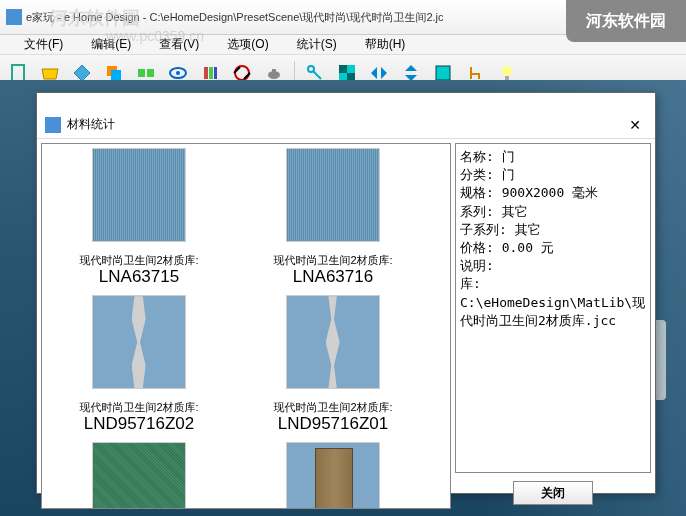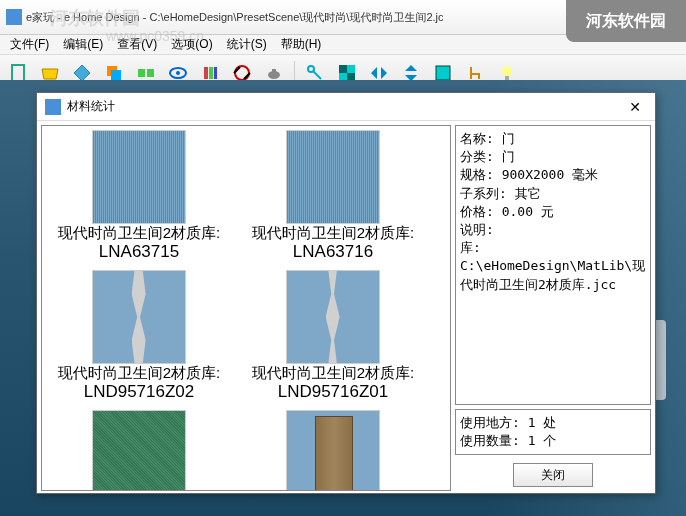--- a/index.html
+++ b/index.html
@@ -4,61 +4,61 @@
 <style>
 * { margin: 0; padding: 0; box-sizing: border-box; }
 body { font-family: "Microsoft YaHei", SimSun, sans-serif; font-size: 12px; background: #2a5570; width: 686px; height: 516px; overflow: hidden; position: relative; }
 
 .main-window { position: absolute; top: 0; left: 0; width: 686px; height: 516px; }
 .title-bar { height: 24px; background: linear-gradient(#fff, #f0f0f0); border-bottom: 1px solid #ccc; display: flex; align-items: center; padding: 17px 6px; }
 .title-icon { width: 16px; height: 16px; background: #4a90d9; margin-right: 4px; }
 .title-text { font-size: 11px; color: #333; }
 
 .menu-bar { height: 20px; background: #f5f5f5; display: flex; align-items: center; padding: 0 4px; gap: 2px; border-bottom: 1px solid #ddd; }
-.menu-item { padding: 2px 6px; cursor: pointer; font-size: 12px; }
+.menu-item { padding: 2px 6px; cursor: pointer; font-size: 12px; margin-left: 14px; }
 
 .watermark { position: absolute; top: 6px; left: 50px; font-size: 18px; color: rgba(200,200,200,0.6); font-weight: bold; pointer-events: none; z-index: 5; }
 .watermark2 { position: absolute; top: 28px; left: 70px; font-size: 14px; color: rgba(180,180,180,0.5); pointer-events: none; z-index: 5; margin-left: 36px; }
 .logo-badge { position: absolute; top: 0; right: 0; width: 120px; height: 42px; background: #888; color: #fff; display: flex; align-items: center; justify-content: center; font-size: 16px; font-weight: bold; z-index: 10; border-radius: 0 0 0 8px; }
 
 .toolbar { height: 36px; background: linear-gradient(#f8f8f8, #e8e8e8); border-bottom: 1px solid #bbb; display: flex; align-items: center; padding: 0 4px; gap: 4px; }
 .tool-btn { width: 28px; height: 28px; display: flex; align-items: center; justify-content: center; cursor: pointer; border: 1px solid transparent; }
 .tool-sep { width: 1px; height: 24px; background: #ccc; margin: 0 2px; }
 
 .viewport { position: absolute; top: 80px; left: 0; width: 686px; height: 436px; background: linear-gradient(180deg, #3a6580 0%, #2a5570 40%, #1a4560 100%); }
 .viewport::before { content: ""; position: absolute; top: 0; right: 0; width: 200px; height: 100%; background: linear-gradient(90deg, transparent, rgba(100,150,180,0.3)); }
 .bathroom-bg { position: absolute; top: 240px; right: 20px; width: 120px; height: 80px; background: #e8e8e8; border-radius: 4px; opacity: 0.7; }
 
 
 .dialog { position: absolute; top: 92px; left: 36px; width: 620px; height: 402px; background: #fff; border: 1px solid #666; box-shadow: 2px 2px 8px rgba(0,0,0,0.3); }
-.dlg-title { height: 28px; background: #fff; border-bottom: 1px solid #ddd; display: flex; align-items: center; padding: 0 8px; }
+.dlg-title { height: 28px; background: #fff; border-bottom: 1px solid #ddd; display: flex; align-items: center; padding: 0 8px; margin-top: 18px; }
 .dlg-icon { width: 16px; height: 16px; background: #4a90d9; margin-right: 6px; }
 .dlg-title-text { flex: 1; font-size: 12px; }
 .dlg-close { width: 24px; height: 20px; display: flex; align-items: center; justify-content: center; cursor: pointer; font-size: 14px; }
 
 .dlg-body { display: flex; height: 374px; padding: 4px; gap: 4px; }
 .mat-list { flex: 1; border: 1px solid #888; overflow-y: auto; background: #fff; display: flex; flex-wrap: wrap; align-content: flex-start; gap: 8px; padding: 4px; }
 .mat-item { width: 186px; display: flex; flex-direction: column; align-items: center; cursor: pointer; }
 .mat-thumb { width: 94px; height: 94px; border: 1px solid #ccc; background: #7fa8c8; display: flex; align-items: center; justify-content: center; position: relative; overflow: hidden; }
-.mat-label { font-size: 15px; text-align: center; margin-top: 0; line-height: 1.2; }
+.mat-label { font-size: 11px; text-align: center; margin-top: 12px; line-height: 1.2; }
 .mat-label-sub { font-size: 17px; text-align: center; }
 
 .thumb-stripe { background: repeating-linear-gradient(90deg, #5a8aaa 0, #5a8aaa 1px, #7aa8c8 1px, #7aa8c8 2px); }
 .thumb-wave::before { content: ""; position: absolute; left: 42%; top: 0; width: 14px; height: 100%; background: #d0d0d0; clip-path: polygon(20% 0, 80% 0, 100% 25%, 60% 50%, 100% 75%, 80% 100%, 20% 100%, 0 75%, 40% 50%, 0 25%); }
 .thumb-wave2::before { content: ""; position: absolute; left: 42%; top: 0; width: 14px; height: 100%; background: #d0d0d0; clip-path: polygon(20% 0, 80% 0, 60% 25%, 100% 50%, 60% 75%, 80% 100%, 20% 100%, 40% 75%, 0 50%, 40% 25%); }
 .thumb-noise { background: repeating-linear-gradient(45deg, #486 0, #486 1px, #375 1px, #375 2px), repeating-linear-gradient(-45deg, transparent 0, transparent 1px, rgba(0,0,0,0.1) 1px, rgba(0,0,0,0.1) 2px); }
 .thumb-door { background: #7fa8c8; }
 .thumb-door::before { content: ""; position: absolute; left: 30%; top: 5%; width: 40%; height: 90%; background: linear-gradient(90deg, #8b6f47, #a0845c, #8b6f47); border: 1px solid #5a4530; }
 
 .right-panel { width: 196px; display: flex; flex-direction: column; gap: 4px; }
 .info-box { border: 1px solid #888; padding: 4px; font-size: 13px; line-height: 1.4; background: #fff; }
 .info-box.top { flex: 1; }
 .info-row { white-space: pre-wrap; word-break: break-all; font-family: SimSun, monospace; }
 .btn-row { display: flex; justify-content: center; padding: 4px; }
-.close-btn { width: 80px; height: 24px; border: 1px solid #888; background: linear-gradient(#fff, #e8e8e8); cursor: pointer; font-size: 12px; }
+.close-btn { width: 80px; height: 24px; border: 1px solid #888; background: linear-gradient(#fff, #e8e8e8); cursor: pointer; font-size: 12px; font-weight: bold; }
 
 
 .mat-list::-webkit-scrollbar { width: 16px; }
 .mat-list::-webkit-scrollbar-track { background: #f0f0f0; border: 1px solid #ccc; }
 .mat-list::-webkit-scrollbar-thumb { background: #ccc; border: 1px solid #aaa; }
 .mat-list::-webkit-scrollbar-button { height: 16px; background: #e8e8e8; border: 1px solid #aaa; }
 </style>
 </head>
 <body>
 
@@ -220,29 +220,26 @@
           <div class="mat-label">现代时尚卫生间2材质库:</div>
 
         </div>
       </div>
 
       <div class="right-panel">
         <div class="info-box top">
           <div class="info-row"><span>名称:</span> <span>门</span></div>
           <div class="info-row"><span>分类:</span> <span>门</span></div>
           <div class="info-row"><span>规格:</span> <span>900X2000 毫米</span></div>
+          <div class="info-row"><span>系列:</span> <span>其它</span></div>
           <div class="info-row"><span>子系列:</span> <span>其它</span></div>
           <div class="info-row"><span>价格:</span> <span>0.00 元</span></div>
           <div class="info-row">说明:</div>
           <div class="info-row">库:</div>
           <div class="info-row">C:\eHomeDesign\MatLib\现代时尚卫生间2材质库.jcc</div>
         </div>
-        <div class="info-box">
-          <div class="info-row"><span>使用地方:</span> <span>1 处</span></div>
-          <div class="info-row"><span>使用数量:</span> <span>1 个</span></div>
-        </div>
         <div class="btn-row">
           <button class="close-btn">关闭</button>
         </div>
       </div>
     </div>
   </div>
 </div>
 
 </body></html>

